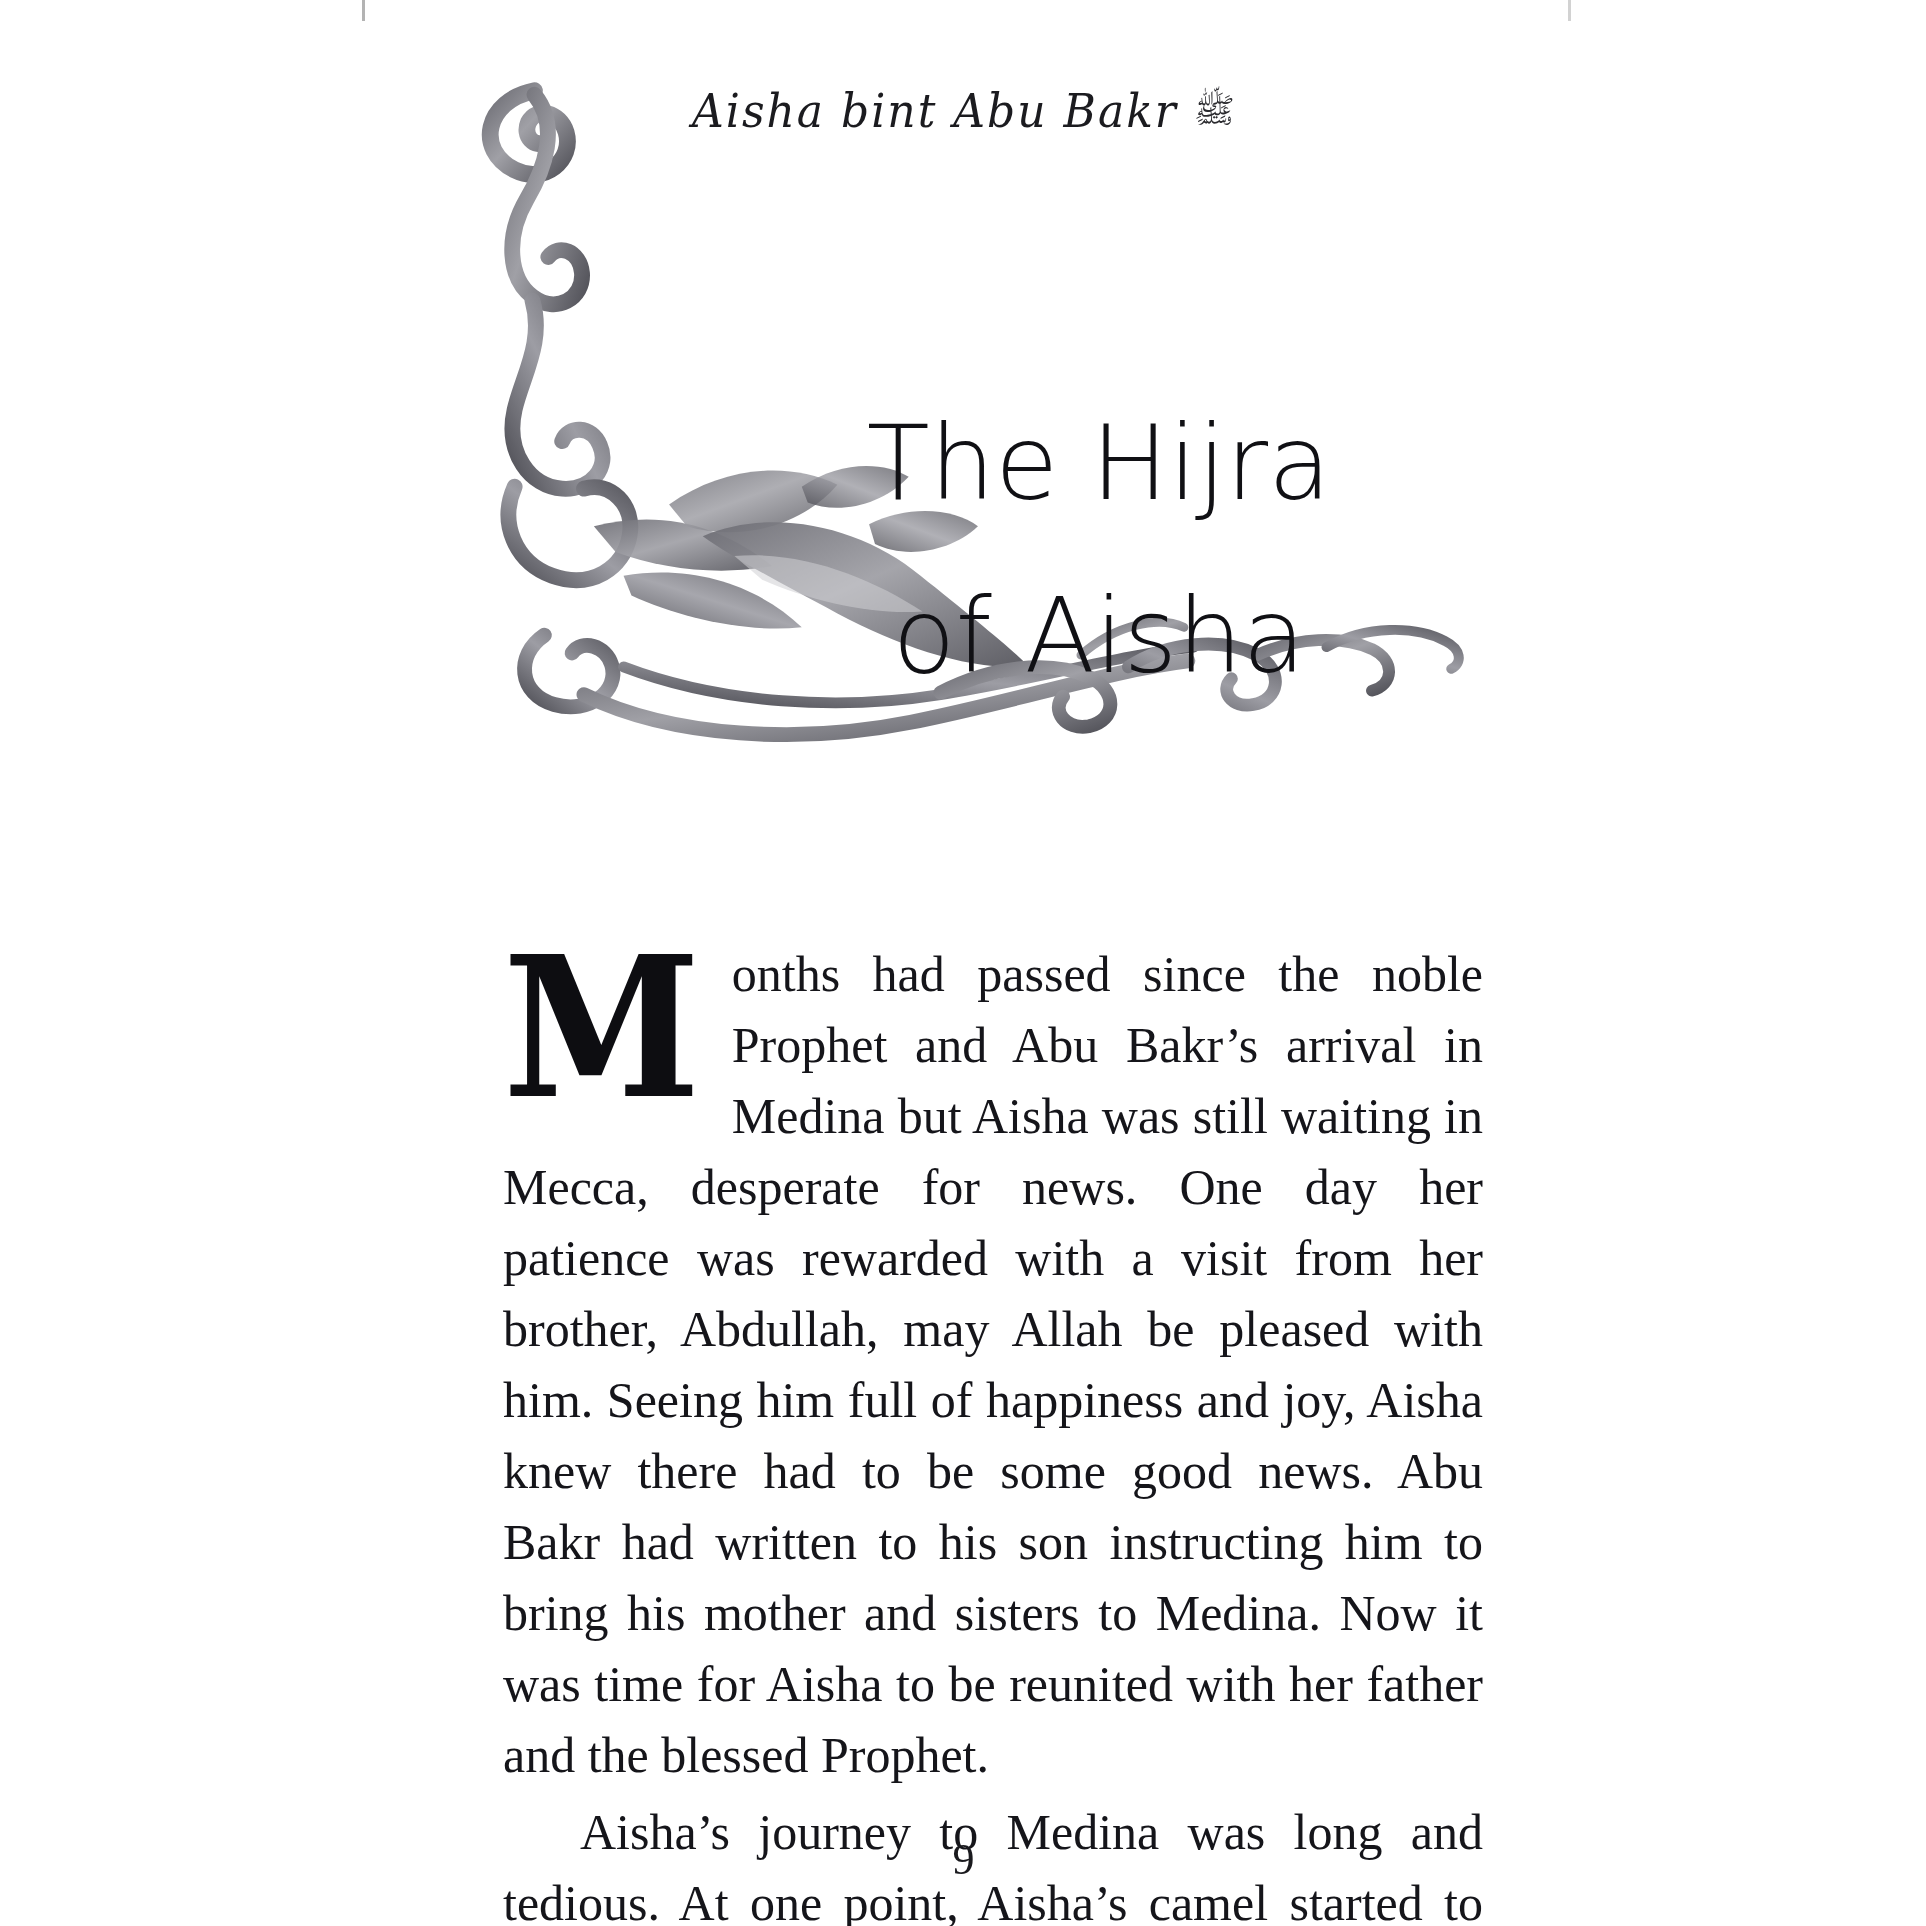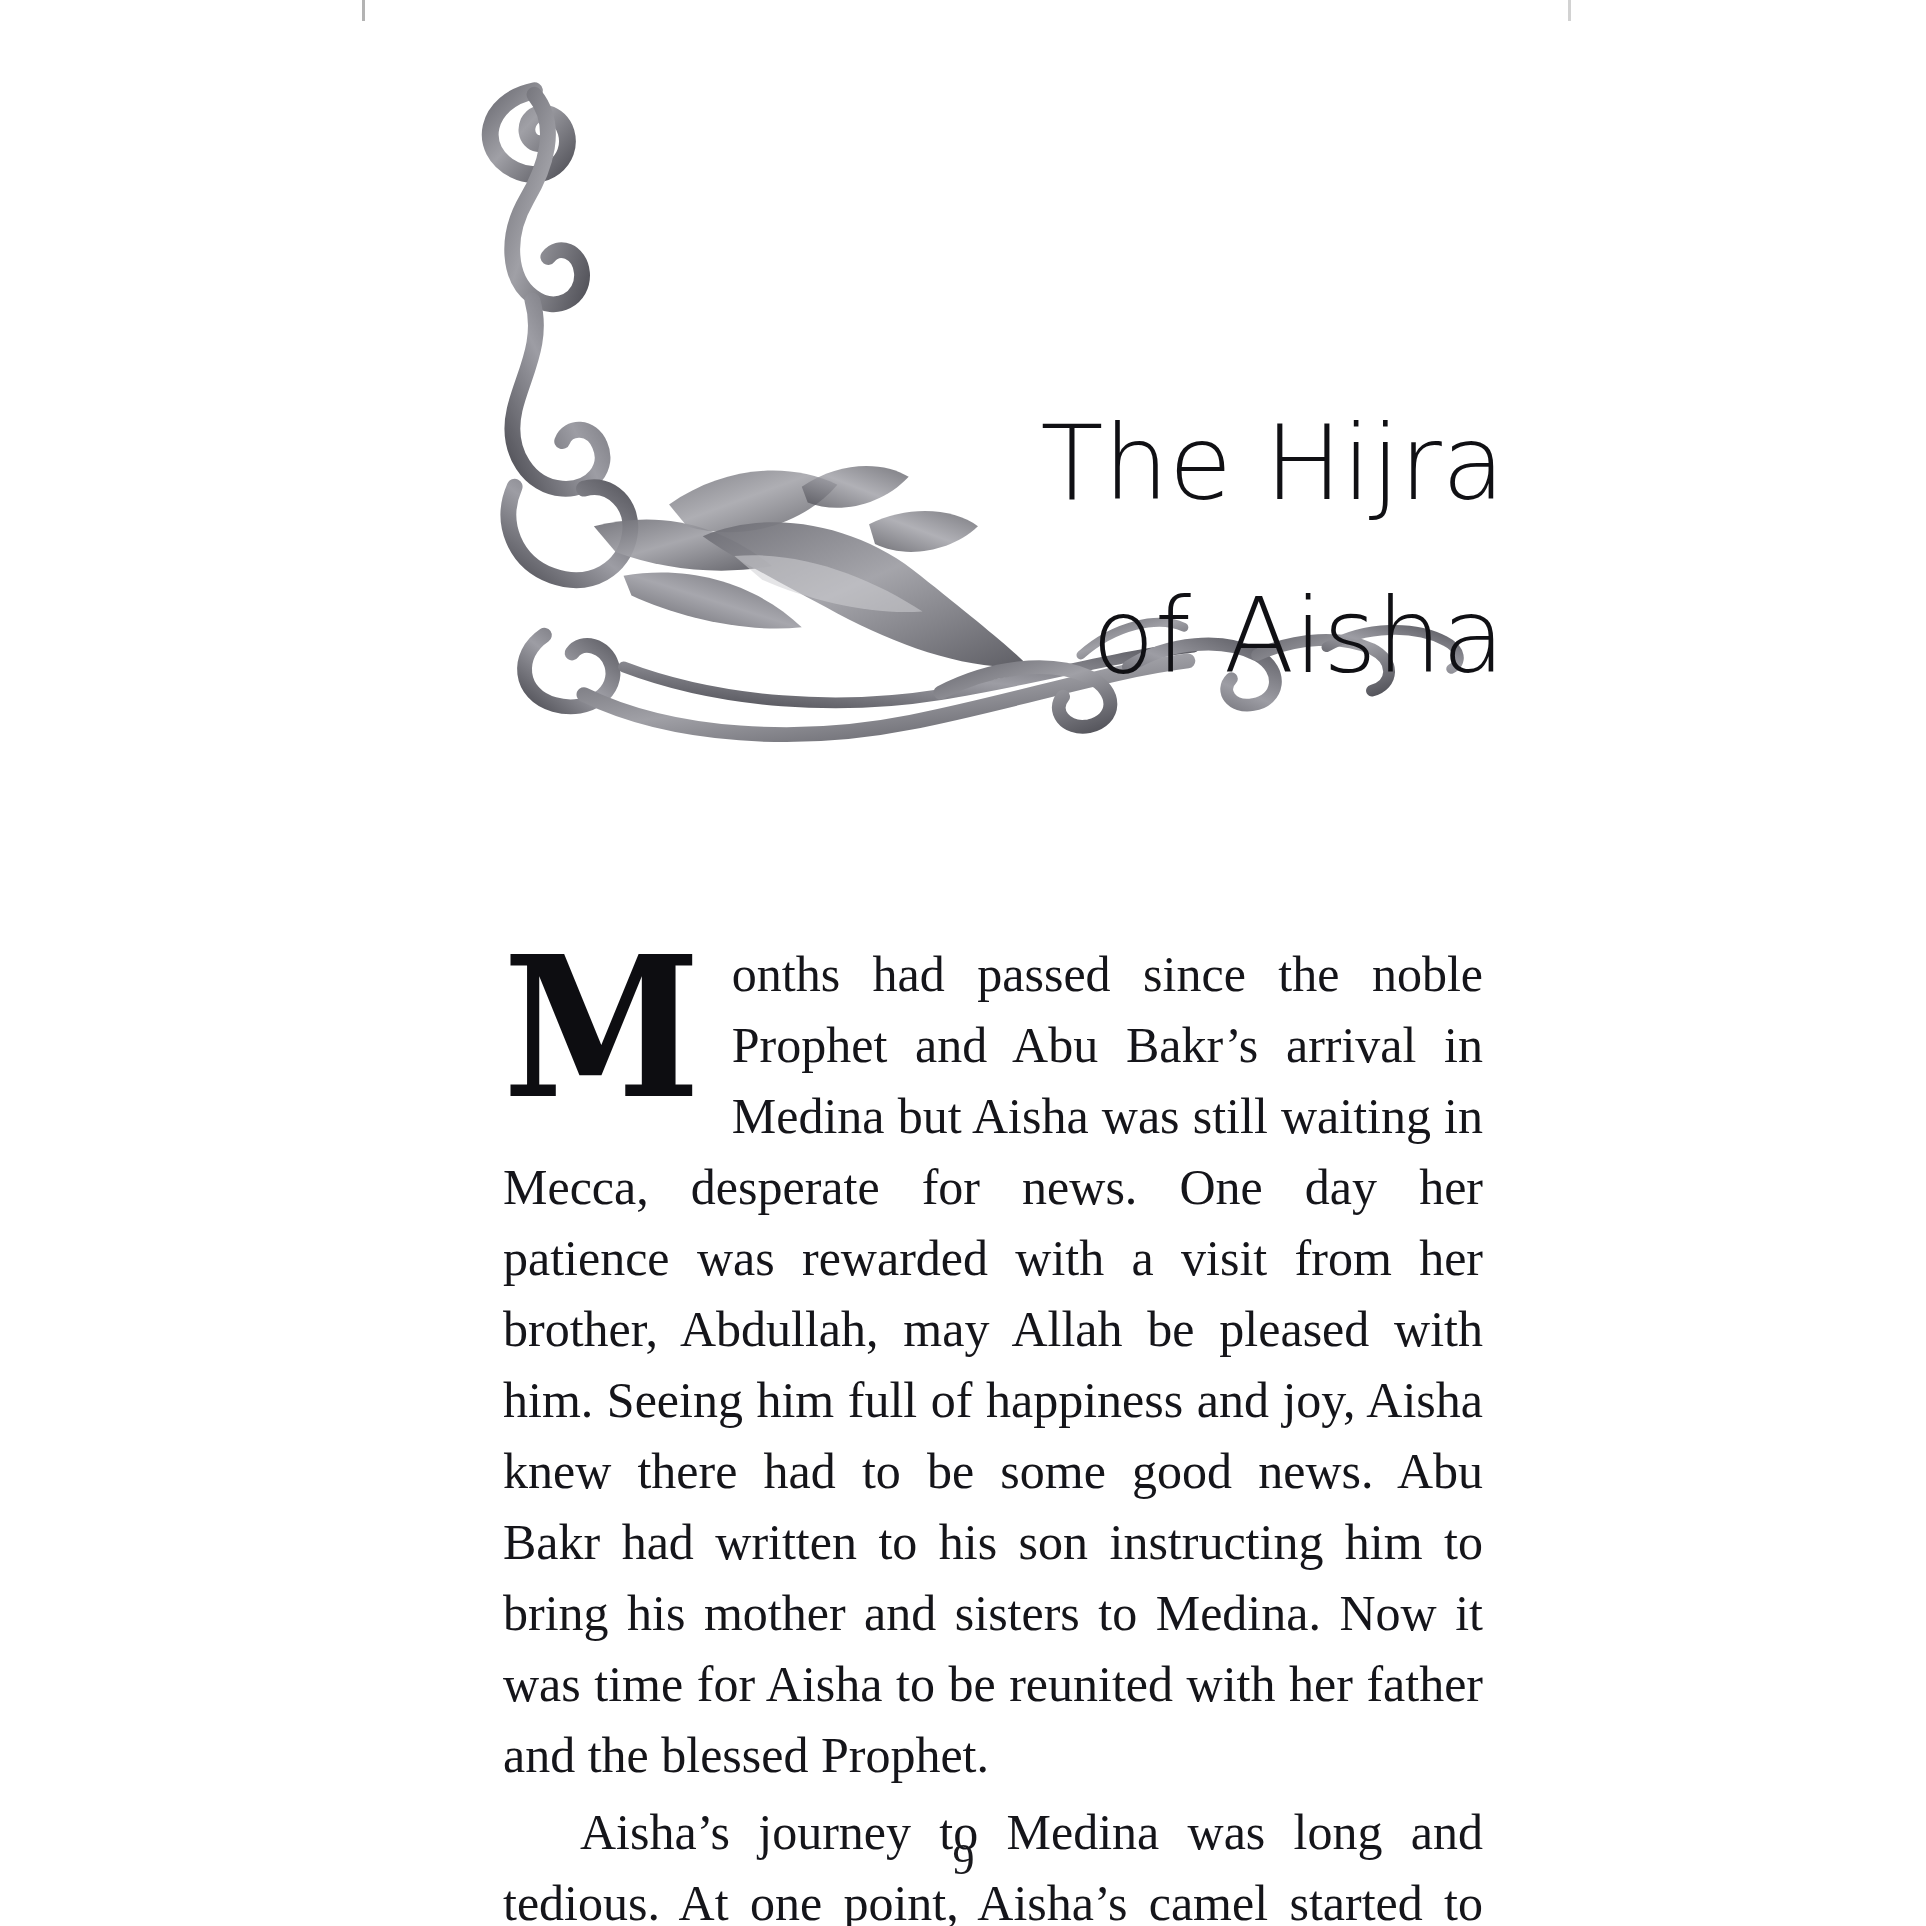--- a/index.html
+++ b/index.html
@@ -75,21 +75,21 @@
     height: 693px;
     pointer-events: none;
   }
 
   
   .chapter-title {
     position: absolute;
     left: 693px;
     top: 327px;
     width: 812px;
-    text-align: right;
+    text-align: center;
     font-family: "DejaVu Sans", sans-serif;
     font-weight: 300;
     font-size: 103px;
     line-height: 1.32;
     color: #101014;
     letter-spacing: 0px;
   }
   .chapter-title .line2 {
     display: block;
     margin-top: 37px;
@@ -141,20 +141,23 @@
   }
 </style>
 </head>
 <body>
 
 <div id="page">
 
   <div class="scan-mark"></div>
   <div class="scan-mark-right"></div>
 
+  <div class="running-head">
+    <span class="rh-text">Aisha bint Abu Bakr</span><span class="rh-glyph">ﷺ</span>
+  </div>
 
   <div class="ornament">
     <svg viewBox="0 0 1010 700" width="1000" height="693" xmlns="http://www.w3.org/2000/svg">
       <defs>
         <linearGradient id="og" x1="0" y1="0" x2="1" y2="1">
           <stop offset="0%" stop-color="#6d6d74"></stop>
           <stop offset="45%" stop-color="#a0a0a6"></stop>
           <stop offset="100%" stop-color="#55555c"></stop>
         </linearGradient>
         <linearGradient id="og2" x1="0" y1="1" x2="1" y2="0">

